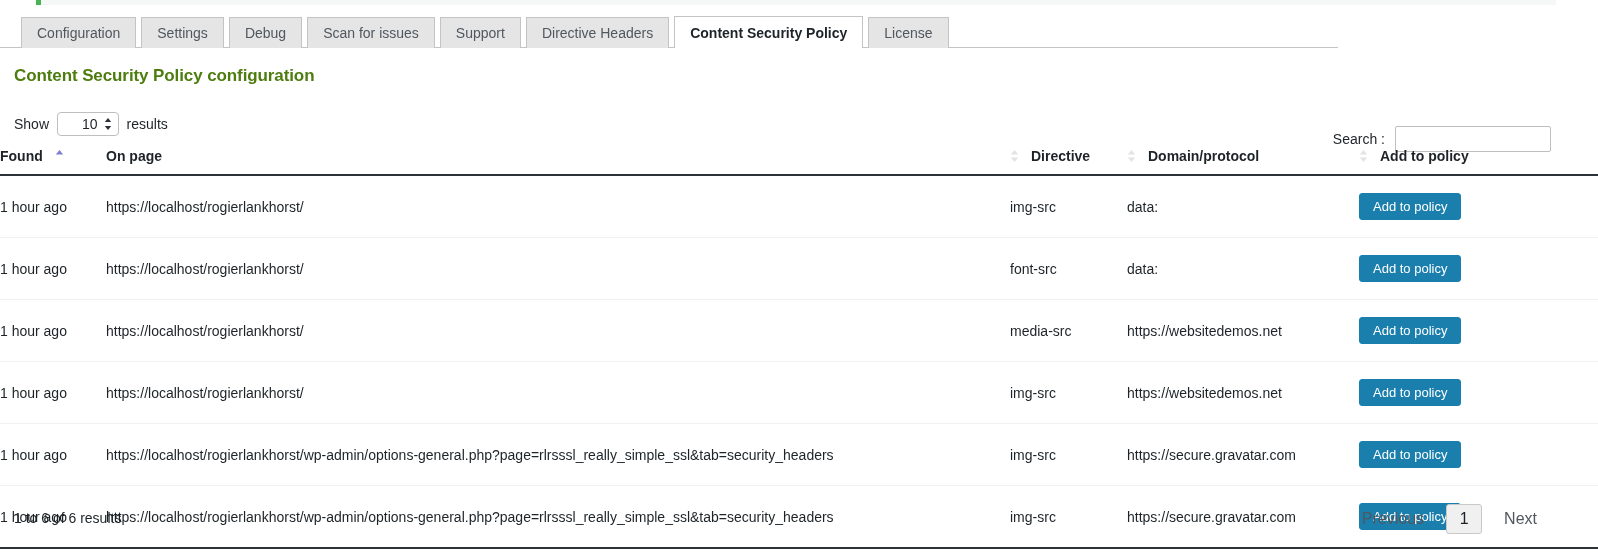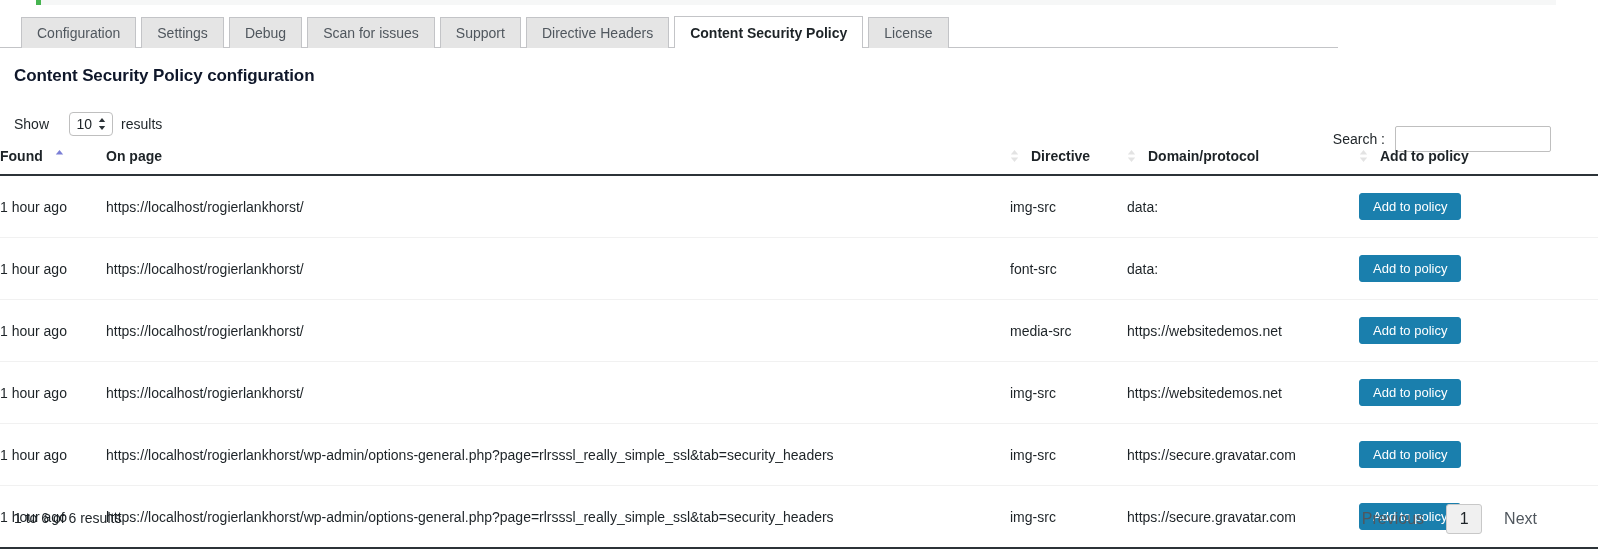--- a/index.html
+++ b/index.html
@@ -65,55 +65,54 @@
     height: 32px;
     z-index: 2;
   }
 
   
   .page-title {
     position: absolute;
     left: 14px; top: 66px;
     font-size: 17px;
     font-weight: bold;
-    color: #0f172a;
+    color: #4d7c0f;
     letter-spacing: -0.1px;
   }
 
   
   .controls {
     position: absolute;
     left: 0; top: 108px;
     width: 1598px;
     height: 32px;
   }
   .length-ctrl {
     position: absolute;
     left: 14px; top: 4px;
     display: flex;
     align-items: center;
     font-size: 14px;
     color: #1d2327;
   }
-  .length-ctrl .lbl-pre { margin-right: 20px; }
+  .length-ctrl .lbl-pre { margin-right: 8px; }
   .length-ctrl .lbl-post { margin-left: 8px; }
   .select-box {
     position: relative;
     display: inline-flex;
     align-items: center;
     height: 24px;
     min-width: 44px;
-    padding: 0 20px 0 6px;
+    padding: 0 20px 0 24px;
     background: #ffffff;
     border: 1px solid #bfbfbf;
     border-radius: 4px;
     font-size: 14px;
     color: #1d2327;
     cursor: pointer;
-    justify-content: flex-end;
   }
   .select-box .spin {
     position: absolute;
     right: 6px; top: 50%;
     transform: translateY(-50%);
     width: 8px; height: 14px;
   }
   .search-ctrl {
     position: absolute;
     right: 47px; top: 18px;

